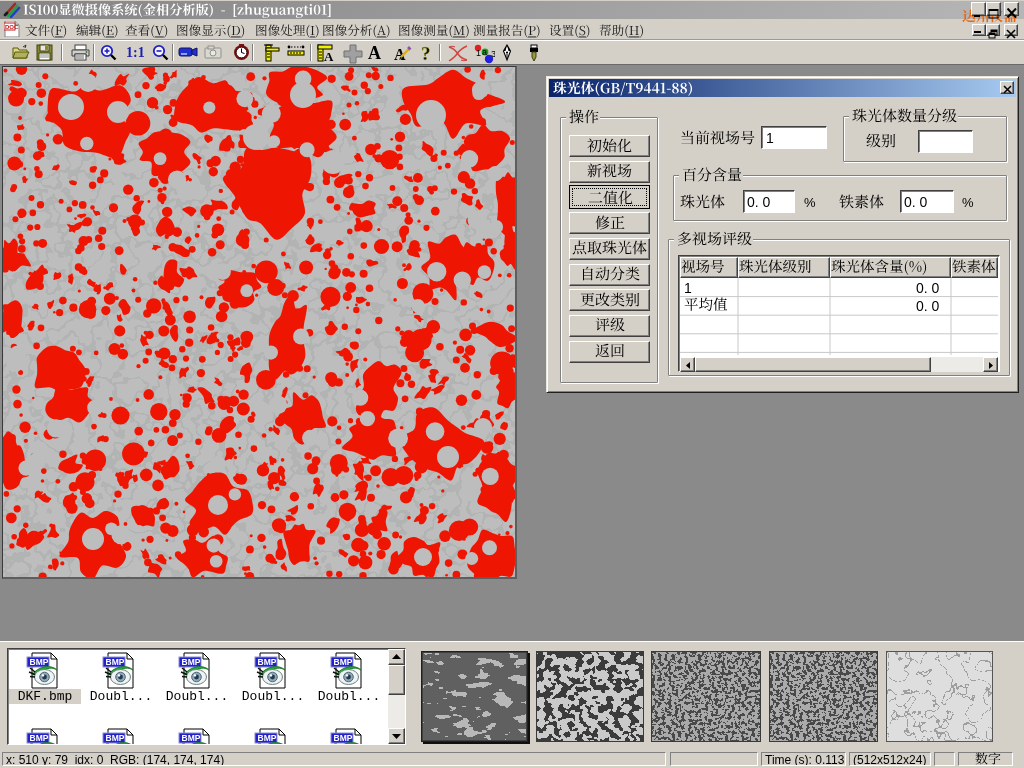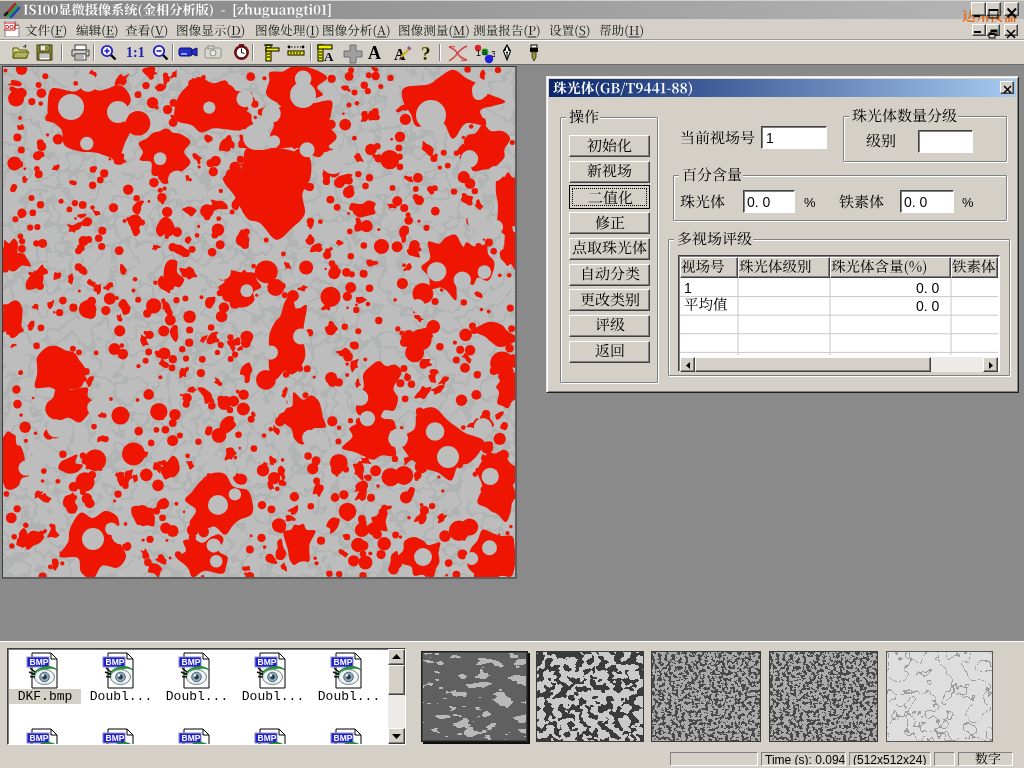--- a/index.html
+++ b/index.html
@@ -1961,22 +1961,23 @@
 <svg width="107" height="89">
         <rect width="107" height="89" fill="#ababab"></rect>
 <rect width="107" height="89" filter="url(#t3f)"></rect>
       </svg></div>
     <div class="abs" style="left:886px;top:651px;width:107px;height:91px;border:1px solid #555555">
 <svg width="105" height="89">
         <rect width="105" height="89" fill="#dedede"></rect>
 <rect width="105" height="89" filter="url(#t5f)"></rect>
       </svg></div>
     <div class="abs" style="left:0;top:750px;width:1024px;height:18px;background:#d4d0c8"></div>
+    <div class="abs sunk" style="left:2px;top:752px;width:664px;height:14px;font-size:12px;color:#000;padding-left:3px;white-space:nowrap;overflow:hidden">x: 510 y: 79&nbsp;&nbsp;idx: 0&nbsp;&nbsp;RGB: (174, 174, 174)</div>
     <div class="abs sunk" style="left:670px;top:752px;width:88px;height:14px;font-size:12px;color:#000;padding-left:3px;white-space:nowrap;overflow:hidden"></div>
-    <div class="abs sunk" style="left:761px;top:752px;width:85px;height:14px;font-size:12px;color:#000;padding-left:3px;white-space:nowrap;overflow:hidden">Time (s): 0.094</div>
+    <div class="abs sunk" style="left:761px;top:752px;width:85px;height:14px;font-size:12px;color:#000;padding-left:3px;white-space:nowrap;overflow:hidden">Time (s): 0.113</div>
     <div class="abs sunk" style="left:849px;top:752px;width:82px;height:14px;font-size:12px;color:#000;padding-left:3px;white-space:nowrap;overflow:hidden">(512x512x24)</div>
     <div class="abs sunk" style="left:934px;top:752px;width:21px;height:14px;font-size:12px;color:#000;padding-left:3px;white-space:nowrap;overflow:hidden"></div>
     <div class="abs sunk" style="left:958px;top:752px;width:55px;height:14px">
       <div style="margin:-1px 0 0 16px"><svg width="27.0" height="15.1" style="overflow:visible">
           <g transform="translate(0,11.44) scale(0.01300,-0.01300)" fill="#000">
             <use href="#gr6570" x="0.0"></use>
             <use href="#gr5b57" x="1000.0"></use>
           </g>
         </svg></div>
     </div>

